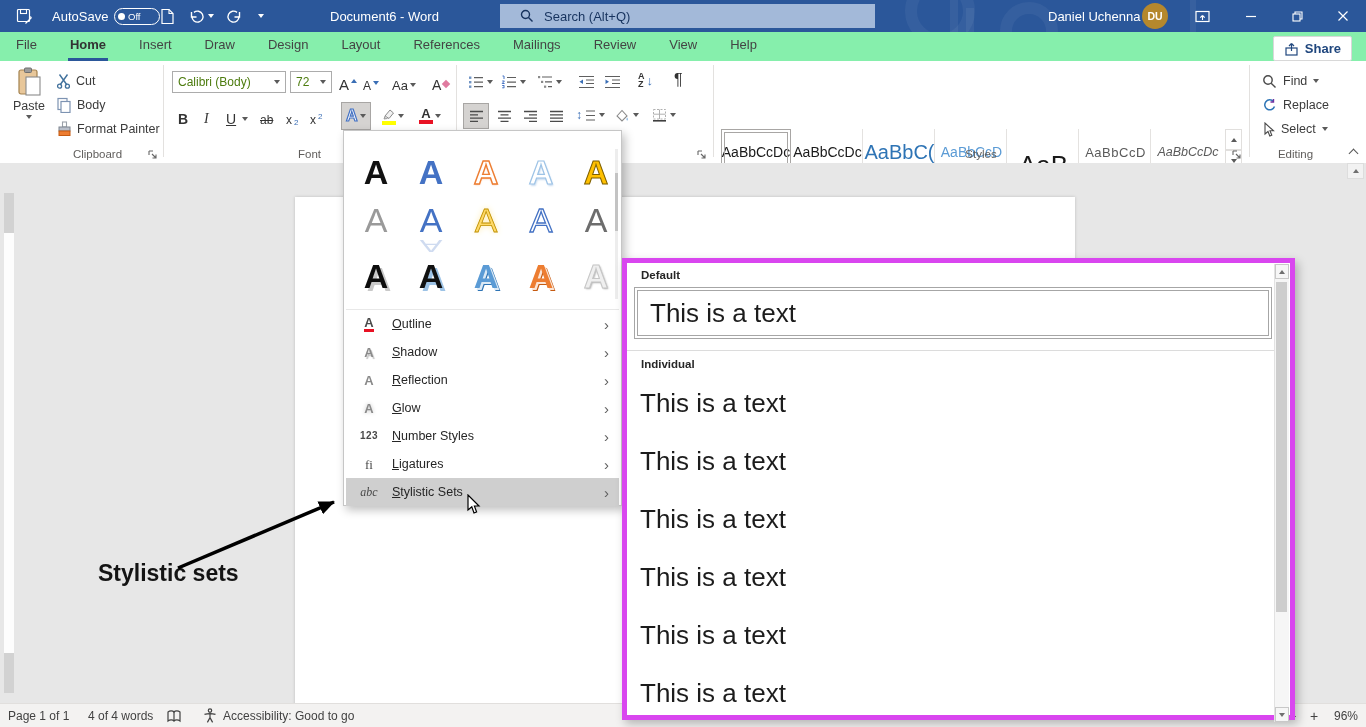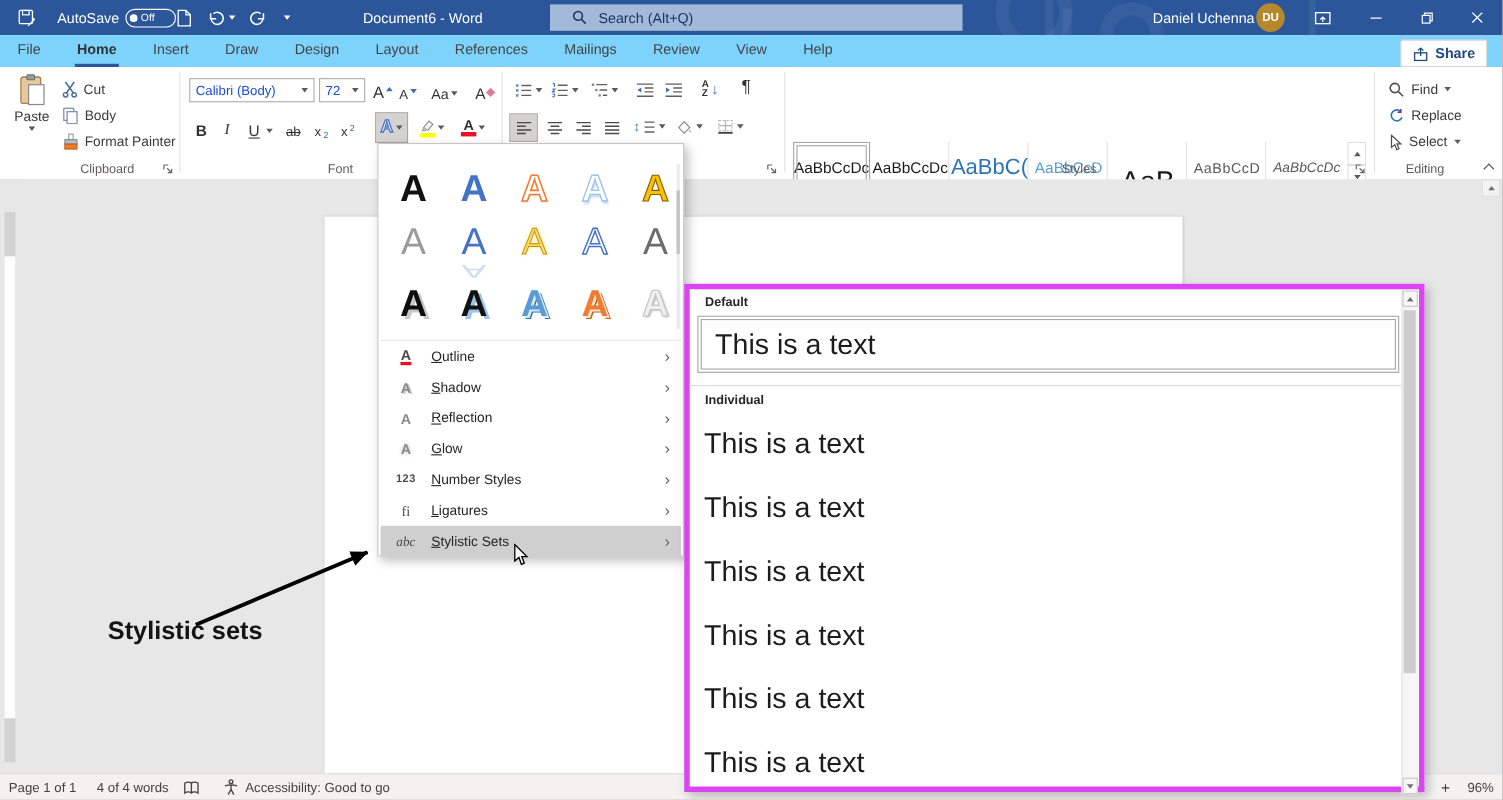--- a/index.html
+++ b/index.html
@@ -16,34 +16,34 @@
   #autosave-pill{border:1.5px solid #fff;border-radius:9px;width:37px;height:15px;display:flex;align-items:center;padding:0 4px 0 3px;gap:3px;}
   #autosave-pill .dot{width:7px;height:7px;border-radius:50%;background:#fff;}
   #autosave-pill .st{font-size:9.5px;color:#fff;text-align:right;}
   #searchbox{position:absolute;left:500px;top:4px;width:375px;height:24px;background:#a3b9d9;display:flex;align-items:center;gap:8px;padding-left:44px;box-sizing:border-box;}
   #searchbox .ph{font-size:13px;color:#17335e;}
   #avatar{width:26px;height:26px;border-radius:50%;background:#b5882d;color:#fff;font-size:10.5px;font-weight:700;display:flex;align-items:center;justify-content:center;}
   .winbtn{position:absolute;top:0;width:46px;height:32px;display:flex;align-items:center;justify-content:center;}
   .pat{position:absolute;border-radius:50%;border:12px solid rgba(255,255,255,.05);}
   .patbar{position:absolute;background:rgba(255,255,255,.06);}
   
-  #tabrow{position:absolute;left:0;top:32px;width:1366px;height:29px;background:#7dd3fc;display:flex;align-items:center;padding-left:14px;box-sizing:border-box;gap:29px;}
+  #tabrow{position:absolute;left:0;top:32px;width:1366px;height:29px;background:#86efac;display:flex;align-items:center;padding-left:14px;box-sizing:border-box;gap:29px;}
   .tab{font-size:13px;color:#444;line-height:26px;height:29px;box-sizing:border-box;padding:0 2px;}
   .tab.active{font-weight:700;color:#333;border-bottom:3px solid #2b579a;}
   #share-btn{position:absolute;right:14px;top:36px;height:23px;border:1px solid #d8d8d8;border-radius:2px;display:flex;align-items:center;gap:6px;padding:0 10px;background:#fff;}
   #share-btn span{font-size:13px;color:#20477e;font-weight:600;}
   
   #ribbon{position:absolute;left:0;top:61px;width:1366px;height:102px;background:#fff;border-bottom:1px solid #e1dfdd;}
   .gdiv{position:absolute;top:4px;width:1px;height:92px;background:#e3e1df;}
   .glabel{position:absolute;bottom:3px;font-size:11.5px;color:#605e5c;text-align:center;}
   .launch{position:absolute;bottom:4px;width:12px;height:12px;}
   .rbtn-lbl{font-size:12.5px;color:#3b3b3b;}
   .smallbtn{position:absolute;display:flex;align-items:center;gap:5px;height:22px;}
   .combo{position:absolute;height:22px;border:1px solid #acacac;background:#fff;display:flex;align-items:center;box-sizing:border-box;padding:0 5px;justify-content:space-between;}
-  .combo span{font-size:12px;color:#1d4ed8;}
+  .combo span{font-size:12px;color:#4d7c0f;}
   .glyphbtn{position:absolute;height:22px;display:flex;align-items:flex-end;gap:2px;font-size:14px;color:#333;}
   .pressed{background:#d5d3d1;outline:1px solid #a8a6a4;}
   .barunder{display:block;width:14px;height:4px;margin-top:1px;}
   
   .stylecard{position:absolute;top:68px;width:70px;height:64px;border-right:1px solid #e4e2e0;display:flex;flex-direction:column;align-items:center;justify-content:center;gap:6px;box-sizing:border-box;background:#fff;}
   .stylecard .nm{font-size:11.5px;color:#4a4a4a;white-space:nowrap;}
   .stylecard.sel{border:1px solid #a8a6a4;outline:1px solid #a8a6a4;outline-offset:-4px;}
   .sc-sample{white-space:nowrap;line-height:1;}
   .stk{position:absolute;left:1225px;width:17px;height:21px;border:1px solid #e1dfdd;box-sizing:border-box;display:flex;align-items:center;justify-content:center;background:#fff;}
   .chevUp{width:0;height:0;border-left:3.5px solid transparent;border-right:3.5px solid transparent;border-bottom:4px solid #5a5a5a;}

